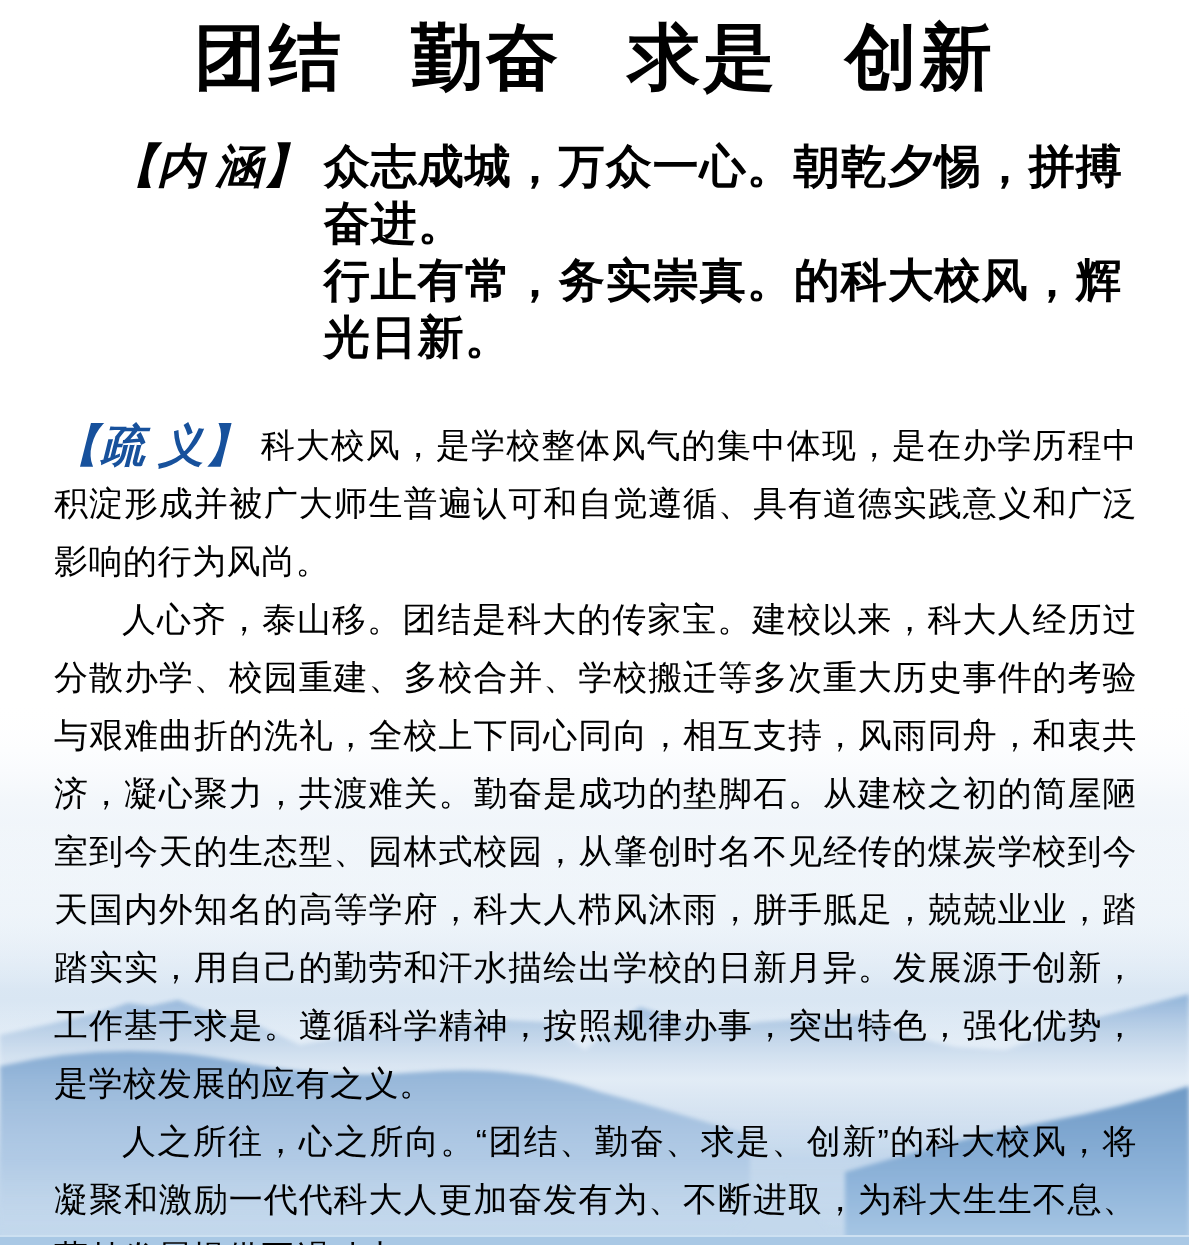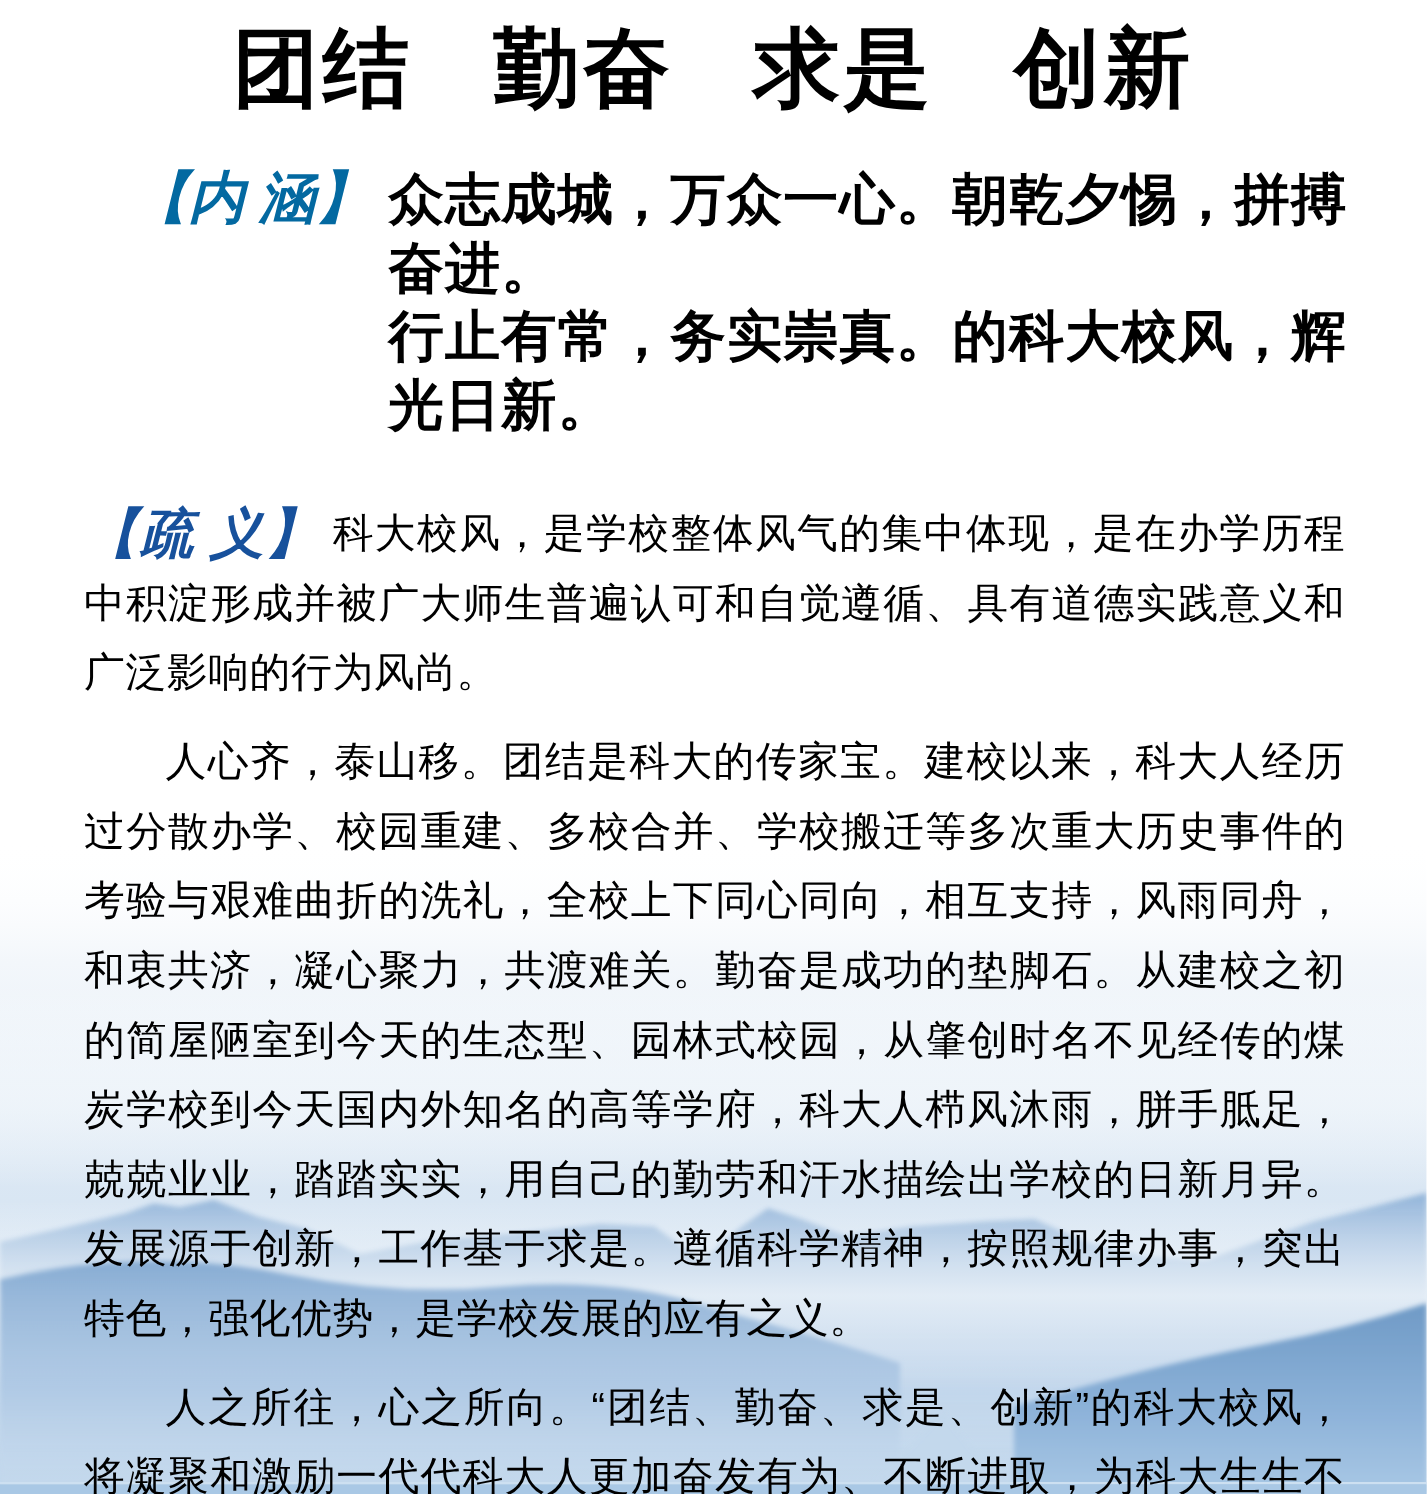--- a/index.html
+++ b/index.html
@@ -53,21 +53,21 @@
     color:#000000;
   }
   .body-text{
     margin:50px 52px 0 54px;
     font-size:34px;
     line-height:58px;
     text-align:justify;
     letter-spacing:0.5px;
     color:#000000;
   }
-  .body-text p{margin:16px;}
+  .body-text p{margin:0;}
   .body-text p.indent{text-indent:2em;}
   .shuyi-label{
     font-size:45px;
     line-height:1;
     vertical-align:-4px;
     margin-right:10px;
   }
 </style>
 </head>
 <body>
@@ -127,21 +127,21 @@
 
     <rect x="0" y="535" width="1189" height="2" fill="#cde0f1"></rect>
     <rect x="0" y="537" width="1189" height="8" fill="#a9c8e5"></rect>
   </svg>
 
   <div class="content">
 
     <h1 class="page-title">团结 勤奋 求是 创新</h1>
 
     <div class="neihan">
-      <span class="bracket-label" style="color: #0369a1; text-align: right;">【内 涵】</span>
+      <span class="bracket-label" style="color: #000000; text-align: right;">【内 涵】</span>
       <div class="neihan-lines">
         <div>众志成城，万众一心。朝乾夕惕，拼搏奋进。</div>
         <div>行止有常，务实崇真。的科大校风，辉光日新。</div>
       </div>
     </div>
 
     <div class="body-text">
       <p>
         <span class="bracket-label shuyi-label" style="color: rgb(23, 81, 156);">【疏 义】</span><span>科大校风，是学校整体风气的集中体现，是在办学历程中积淀形成并被广大师生普遍认可和自觉遵循、具有道德实践意义和广泛影响的行为风尚。</span>
       </p>

